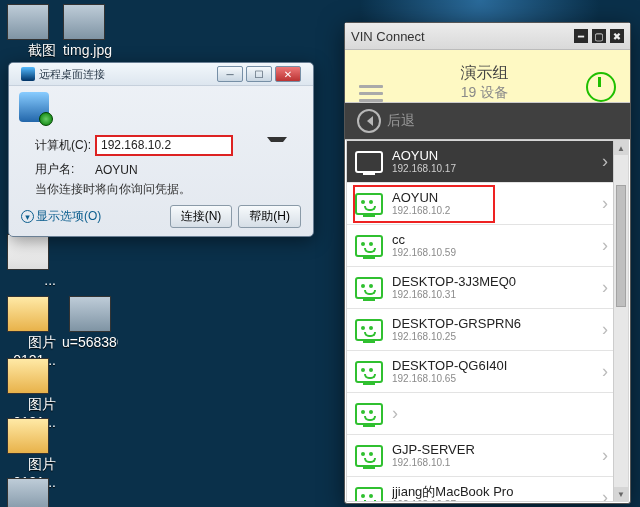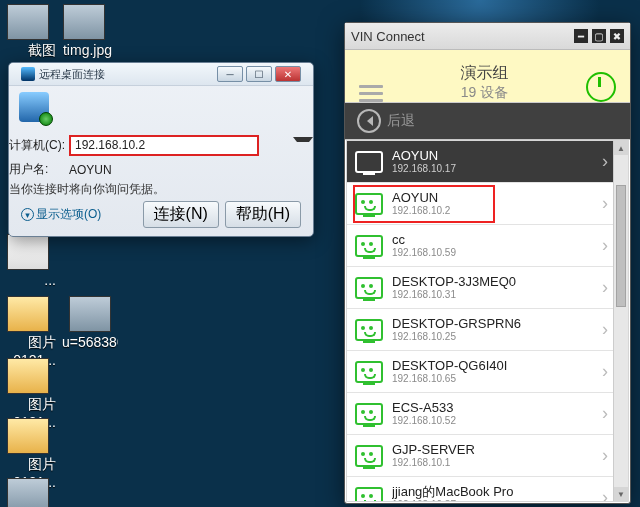--- a/index.html
+++ b/index.html
@@ -30,35 +30,35 @@
     border:1px solid #768fa6;border-radius:2px;display:flex;align-items:center;
     justify-content:center;font-size:10px;color:#345;cursor:pointer}
   .rdc .wb span.cl{background:linear-gradient(#e77,#b33);color:#fff}
   .rdc .hdr{display:flex;align-items:center;padding:6px 10px 4px}
   .rdc .logo{width:30px;height:30px;background:linear-gradient(#8cf,#26a);
     border-radius:4px;position:relative;margin-right:8px}
   .rdc .logo:after{content:"";position:absolute;right:-4px;bottom:-4px;width:12px;
     height:12px;border-radius:50%;background:radial-gradient(#6c6,#070);border:1px solid #040}
   .rdc .ht1{font-size:14px;color:#0b5e8e}
   .rdc .ht2{font-size:17px;color:#0b5e8e;font-weight:400}
-  .rdc .body{padding:4px 0;font-size:12px;color:#222}
+  .rdc .body{padding:4px 26px;font-size:12px;color:#222}
   .rdc .row{display:flex;align-items:center;margin:3px 0}
   .rdc label{width:60px}
   .rdc .ip{flex:1;border:2px solid #d22;padding:1px 4px;height:15px;background:#fff;
     font-size:12px}
   .rdc .dd{width:12px;height:12px;border:4px solid transparent;border-top:5px solid #333;
     margin:4px 0 0 34px}
   .rdc .hint{color:#333;margin-top:2px}
   .rdc .foot{position:absolute;left:0;right:0;bottom:8px;display:flex;
     align-items:center;padding:0 12px}
   .rdc .opt{color:#0b5e8e;display:flex;align-items:center;gap:2px;cursor:pointer}
   .rdc .opt .disc{width:11px;height:11px;border:1px solid #0b5e8e;border-radius:50%;
     display:flex;align-items:center;justify-content:center;font-size:9px}
   .rdc .btn{margin-left:auto;border:1px solid #8a9aa8;background:linear-gradient(#f7fafc,#d6dee6);
-    border-radius:3px;padding:2px 10px;font-size:16px;cursor:pointer}
+    border-radius:3px;padding:2px 10px;font-size:12px;cursor:pointer}
   .rdc .btn+.btn{margin-left:6px}
 
   
   .vin{position:absolute;left:344px;top:22px;width:285px;height:480px;
     background:#d6d6d6;border:1px solid #555;border-radius:3px;
     box-shadow:0 0 0 1px #fff inset,0 5px 24px rgba(0,0,0,0.5)}
   .vin .tb{height:26px;background:linear-gradient(#ececec,#d9d9d9);
     display:flex;align-items:center;padding:0 6px;font-size:13px;color:#333;
     border-bottom:1px solid #bbb}
   .vin .wb{margin-left:auto;display:flex;gap:4px}
@@ -272,24 +272,20 @@
               <div class="nm">DESKTOP-QG6I40I</div>
               <div class="ipl">192.168.10.65</div>
             </div>
             <div class="chev">›</div>
           </div>
           <div class="row2">
             <div class="mon">
               <span class="eye"></span>
               <span class="sm"></span>
             </div>
-            <div class="txts">
-              <div class="nm">ECS-A533</div>
-              <div class="ipl">192.168.10.52</div>
-            </div>
             <div class="chev">›</div>
           </div>
           <div class="row2">
             <div class="mon">
               <span class="eye"></span>
               <span class="sm"></span>
             </div>
             <div class="txts">
               <div class="nm">GJP-SERVER</div>
               <div class="ipl">192.168.10.1</div>

